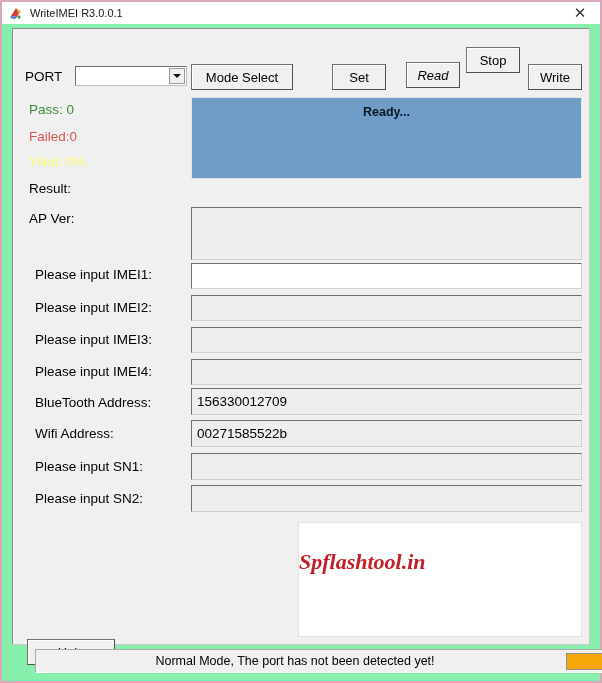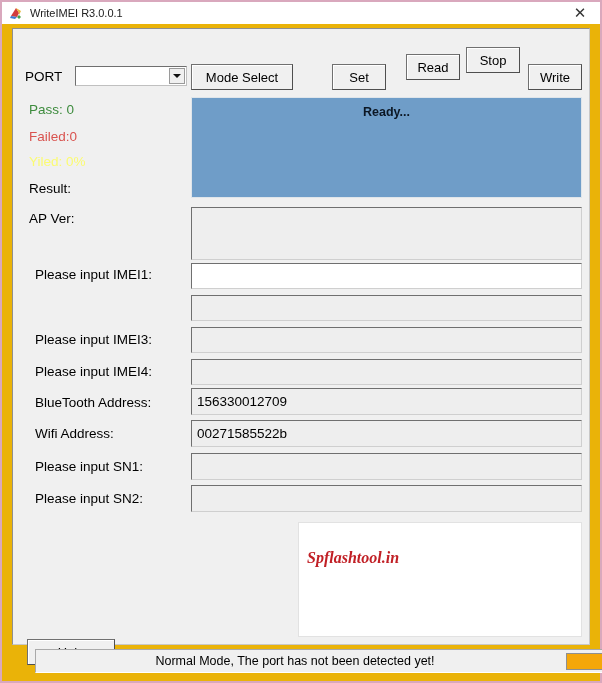--- a/index.html
+++ b/index.html
@@ -15,21 +15,21 @@
   }
 
   
   .window {
     position: absolute;
     left: 0; top: 0;
     width: 602px;
     height: 683px;
     box-sizing: border-box;
     border: 2px solid #d9a8bd;
-    background: #eab308;
+    background: #86efac;
   }
 
   
   .titlebar {
     position: absolute;
     left: 0; top: 0;
     width: 598px;
     height: 22px;
     background: #ffffff;
     display: flex;
@@ -133,21 +133,21 @@
   }
   .combo-value {
     position: absolute;
     left: 3px; top: 2px;
     font-size: 12px;
     color: #000;
   }
 
   .btn-mode { left: 178px; top: 35px; width: 102px; height: 26px; }
   .btn-set  { left: 319px; top: 35px; width: 54px; height: 26px; }
-  .btn-read { left: 393px; top: 25px; width: 54px; height: 26px; }
+  .btn-read { left: 393px; top: 33px; width: 54px; height: 26px; font-style: italic; }
   .btn-stop { left: 453px; top: 18px; width: 54px; height: 26px; }
   .btn-write{ left: 515px; top: 35px; width: 54px; height: 26px; }
   .btn-help { left: 14px;  top: 610px; width: 88px; height: 26px; }
 
   
   .stat {
     position: absolute;
     left: 16px;
     font-size: 13.5px;
     white-space: nowrap;
@@ -157,21 +157,21 @@
   .stat-yield  { top: 125px; color: #fbfb72; }
   .stat-result { top: 152px; color: #000000; }
   .stat-apver  { top: 182px; color: #000000; }
 
   
   .ready-panel {
     position: absolute;
     left: 178px;
     top: 68px;
     width: 391px;
-    height: 101px;
+    height: 82px;
     box-sizing: border-box;
     background: #6f9dc8;
     border: 1px solid #dfe5ea;
     padding-top: 4px;
     text-align: center;
   }
   .ready-text {
     font-size: 12.5px;
     font-weight: bold;
     color: #0c1724;
@@ -231,26 +231,26 @@
     top: 493px;
     width: 284px;
     height: 115px;
     box-sizing: border-box;
     background: #ffffff;
     border: 1px solid #e2e2e2;
     overflow: hidden;
   }
   .watermark {
     position: absolute;
-    left: 8px;
+    left: 0;
     top: 26px;
     font-family: "Liberation Serif", serif;
     font-style: italic;
     font-weight: bold;
-    font-size: 16px;
+    font-size: 22px;
     color: #c12026;
     white-space: nowrap;
   }
 
   
   .statusbar {
     position: absolute;
     left: 12px;
     top: 647px;
     width: 578px;
@@ -326,20 +326,21 @@
 
     <div class="ready-panel">
       <span class="ready-text">Ready...</span>
     </div>
 
     <div class="field disabled f-apver"></div>
 
     <span class="row-lbl l-imei1">Please input IMEI1:</span>
     <div class="field enabled f-imei1"></div>
 
+    <span class="row-lbl l-imei2">Please input IMEI2:</span>
     <div class="field disabled f-imei2"></div>
 
     <span class="row-lbl l-imei3">Please input IMEI3:</span>
     <div class="field disabled f-imei3"></div>
 
     <span class="row-lbl l-imei4">Please input IMEI4:</span>
     <div class="field disabled f-imei4"></div>
 
     <span class="row-lbl l-bt">BlueTooth Address:</span>
     <div class="field disabled f-bt">156330012709</div>

